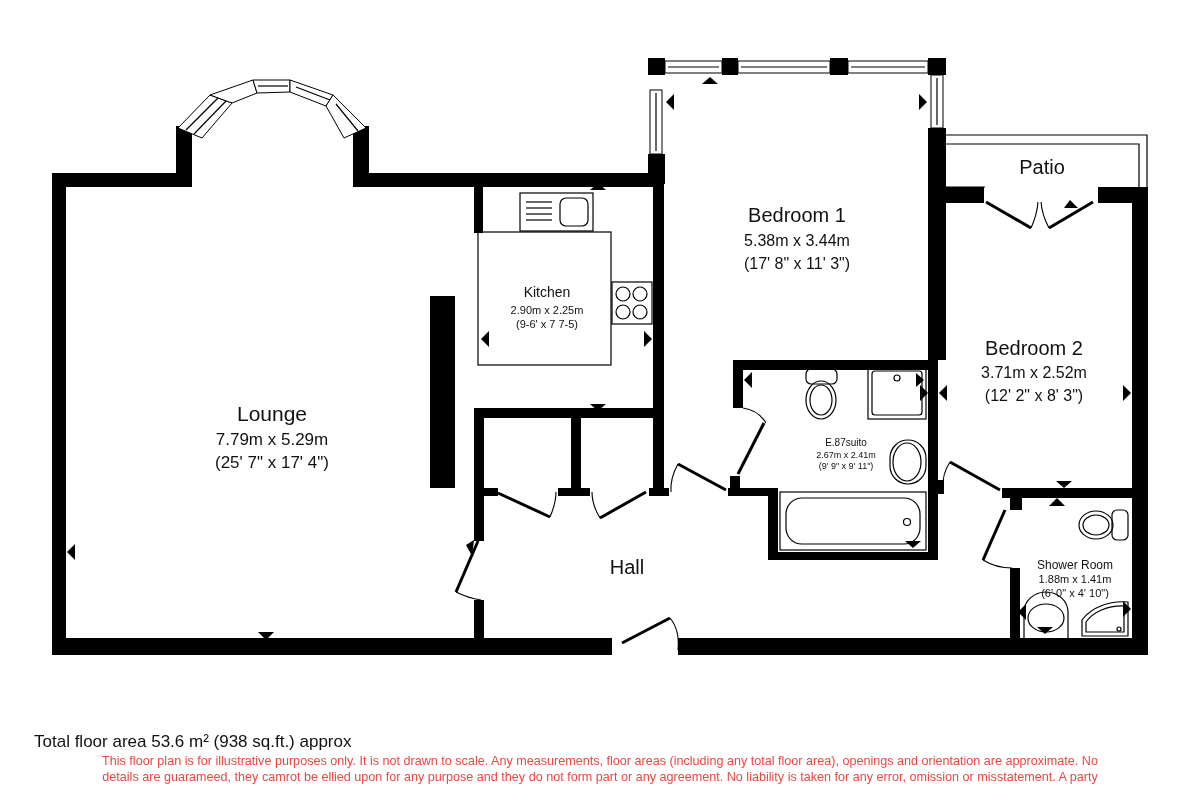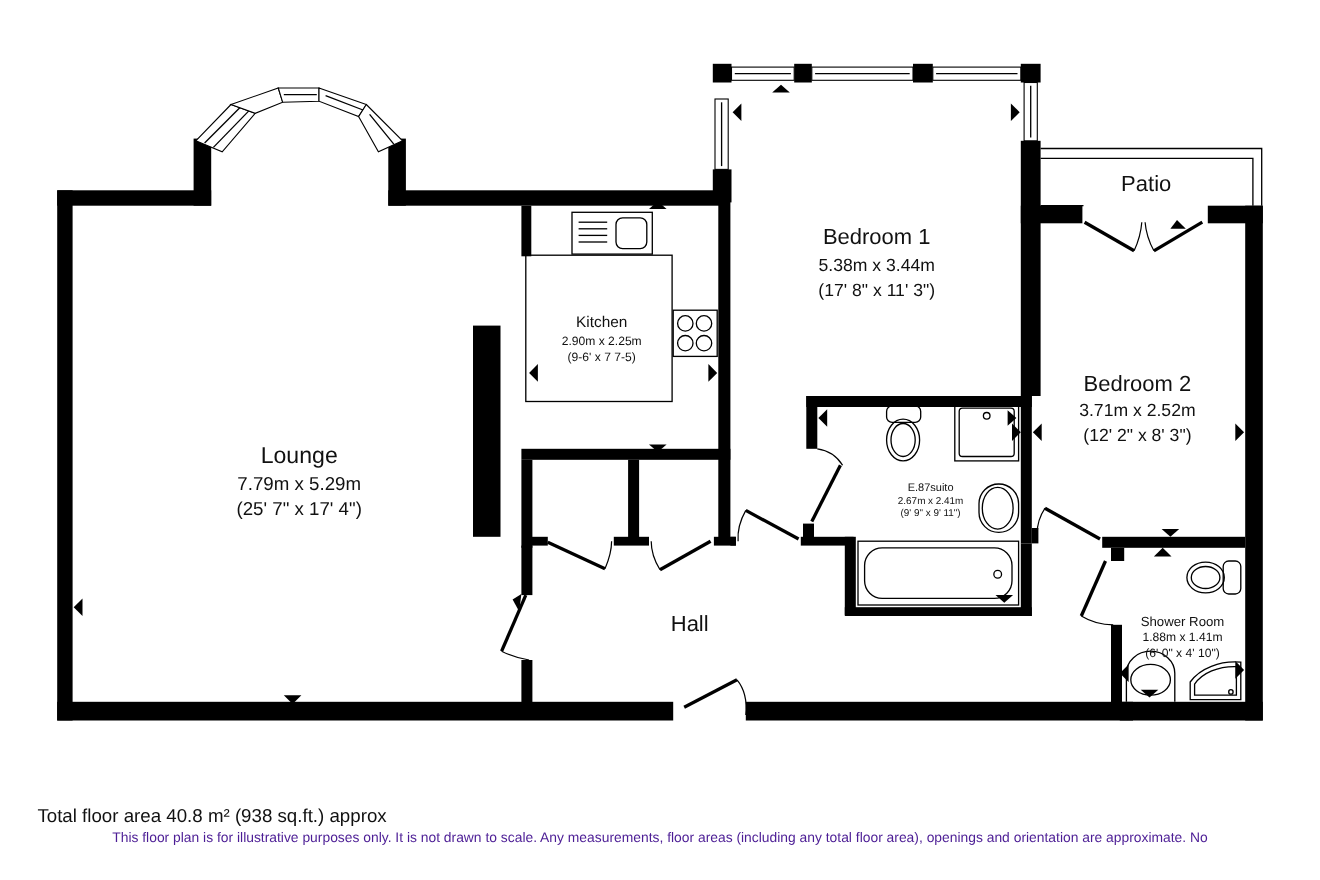--- a/index.html
+++ b/index.html
@@ -8,21 +8,21 @@
   .wall { fill:#000; }
   .thin { fill:none; stroke:#000; stroke-width:1.2; }
   .door { fill:none; stroke:#000; stroke-width:3; }
   .arc  { fill:none; stroke:#000; stroke-width:1.1; }
   .win  { fill:#fff; stroke:#000; stroke-width:1; }
   .tri  { fill:#000; }
   .room-name { font-family:"Liberation Sans", sans-serif; fill:#111; text-anchor:middle; }
   .room-dim  { font-family:"Liberation Sans", sans-serif; fill:#111; text-anchor:middle; }
   #footer { position:absolute; left:0; top:730px; width:1200px; }
   .total { position:absolute; left:34px; top:2px; font-size:17px; color:#111; white-space:nowrap; }
-  .disclaimer { position:absolute; left:0; top:23px; width:1200px; font-size:12.6px; line-height:16px; text-align:center; color:#4c1d95; }
+  .disclaimer { position:absolute; left:0; top:23px; width:1200px; font-size:12.6px; line-height:16px; text-align:center; color:#ef4444; }
   .disclaimer span { display:block; white-space:nowrap; }
 </style>
 </head>
 <body>
 
 <svg id="plan" viewBox="0 0 1200 720" xmlns="http://www.w3.org/2000/svg">
 
   <g>
     <rect class="wall" x="52" y="173" width="14" height="482"></rect>
     <rect class="wall" x="52" y="173" width="140" height="14"></rect>
@@ -258,17 +258,18 @@
   </g>
   <g>
     <text class="room-name" x="627" y="574" font-size="20">Hall</text>
   </g>
   <g>
     <text class="room-name" x="1042" y="174" font-size="20">Patio</text>
   </g>
 </svg>
 
 <div id="footer">
-  <div class="total">Total floor area 40.8 m² (938 sq.ft.) approx</div>
+  <div class="total">Total floor area 53.6 m² (938 sq.ft.) approx</div>
   <div class="disclaimer">
     <span>This floor plan is for illustrative purposes only. It is not drawn to scale. Any measurements, floor areas (including any total floor area), openings and orientation are approximate. No</span>
+    <span>details are guarameed, they camrot be ellied upon for any purpose and they do not form part or any agreement. No liability is taken for any error, omission or misstatement. A party</span>
   </div>
 </div>
 
 </body></html>

